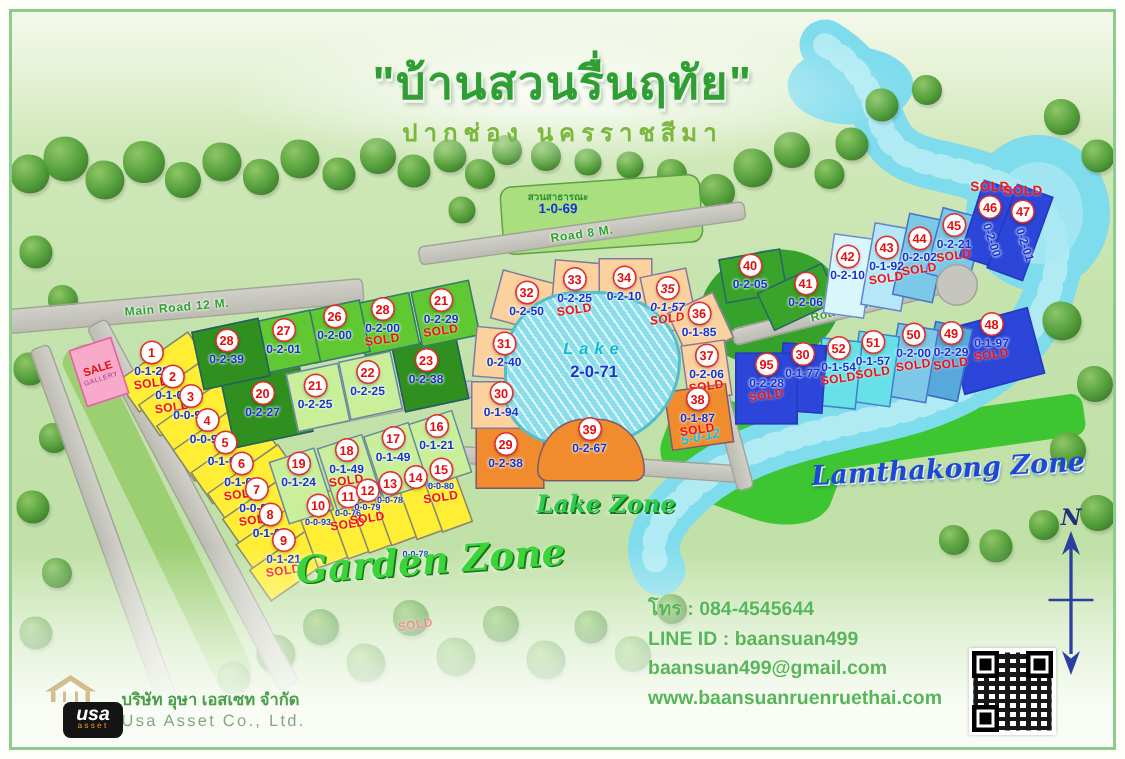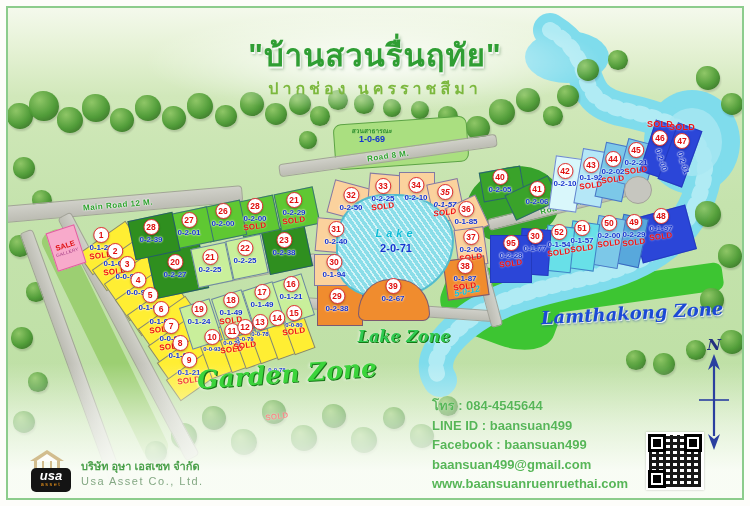--- a/index.html
+++ b/index.html
@@ -55,21 +55,21 @@
   
   .fade{position:absolute;left:0;right:0;bottom:0;height:135px;z-index:9;pointer-events:none;
         background:linear-gradient(180deg,rgba(250,253,247,0),rgba(250,253,247,.6) 45%,rgba(250,253,247,.97) 80%);}
   .contact{position:absolute;left:424px;top:388px;z-index:11;color:#57b657;font-weight:bold;font-size:13px;line-height:19.5px;white-space:nowrap;text-shadow:0 0 1px rgba(255,255,255,.9);}
   .company{position:absolute;left:16px;top:442px;display:flex;align-items:center;gap:9px;z-index:11;}
   .logo{position:relative;width:48px;height:44px;}
   .logo-roof{position:absolute;left:6px;top:0;width:0;height:0;border-left:17px solid transparent;border-right:17px solid transparent;border-bottom:11px solid #d2bd8e;}
   .logo-roof::after{content:"";position:absolute;left:-12px;top:4px;width:0;height:0;border-left:12px solid transparent;border-right:12px solid transparent;border-bottom:8px solid #fdfdfa;}
   .logo-pillars{position:absolute;left:10px;top:11px;width:26px;height:7px;display:flex;justify-content:space-between;}
   .logo-pillars i{width:2.5px;height:7px;background:#d2bd8e;}
-  .logo-box{position:absolute;left:7px;top:18px;width:40px;height:24px;background:#141414;border-radius:5px;text-align:center;color:#fff;}
+  .logo-box{position:absolute;left:18px;top:18px;width:40px;height:24px;background:#141414;border-radius:5px;text-align:center;color:#fff;}
   .logo-usa{display:block;font-size:13px;font-weight:bold;font-style:italic;line-height:15px;}
   .logo-asset{display:block;font-size:5.5px;color:#f59a1a;letter-spacing:1.5px;margin-top:-2px;}
   .company-th{font-size:11px;color:#4aa04a;font-weight:bold;}
   .company-en{font-size:11px;color:#84a884;letter-spacing:1.5px;}
   .yt{position:absolute;left:638px;top:400px;z-index:11;font-size:11px;font-weight:bold;color:#111;margin-top:48px;}
   .yt-tube{background:#e62117;color:#fff;border-radius:7px;padding:1px 5px 2px;margin-left:1px;}
   .qr{position:absolute;left:638px;top:424px;width:58px;height:58px;background:#fff;z-index:11;box-shadow:0 0 2px rgba(0,0,0,.25);}
   .qr-noise{position:absolute;inset:3px;opacity:.9;
         background:repeating-linear-gradient(0deg,#000 0 3px,transparent 3px 6px),repeating-linear-gradient(90deg,#000 0 3px,#fff 3px 7px);}
   .qr-f{position:absolute;width:12px;height:12px;border:3px solid #000;background:#fff;}
@@ -509,21 +509,20 @@
         <polygon points="18,0 12,16 18,11 24,16" fill="#2a3fa0"></polygon>
         <line x1="18" y1="10" x2="18" y2="82" stroke="#2a3fa0" stroke-width="2.2"></line>
         <line x1="3" y1="46" x2="33" y2="46" stroke="#2a3fa0" stroke-width="1.6"></line>
         <polygon points="18,96 12,80 18,85 24,80" fill="#2a3fa0"></polygon>
       </svg>
     </div>
 
     <div class="contact">
       <div>โทร : 084-4545644</div>
       <div>LINE ID : baansuan499</div>
-      <div>Facebook : baansuan499</div>
       <div>baansuan499@gmail.com</div>
       <div>www.baansuanruenruethai.com</div>
     </div>
 
     <div class="company">
       <div class="logo">
         <div class="logo-roof"></div>
         <div class="logo-pillars">
             <i></i>
             <i></i>

